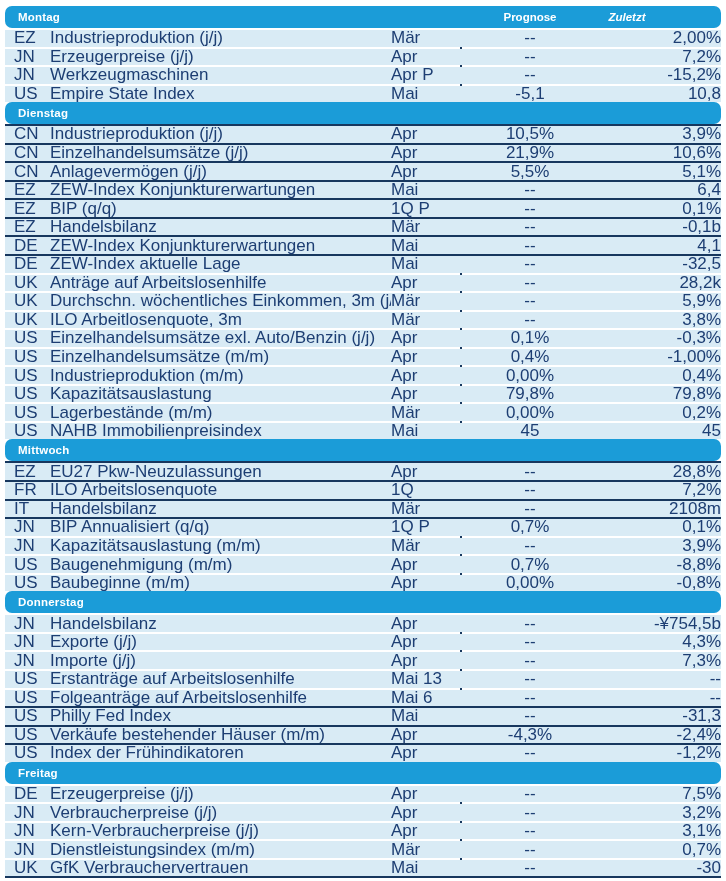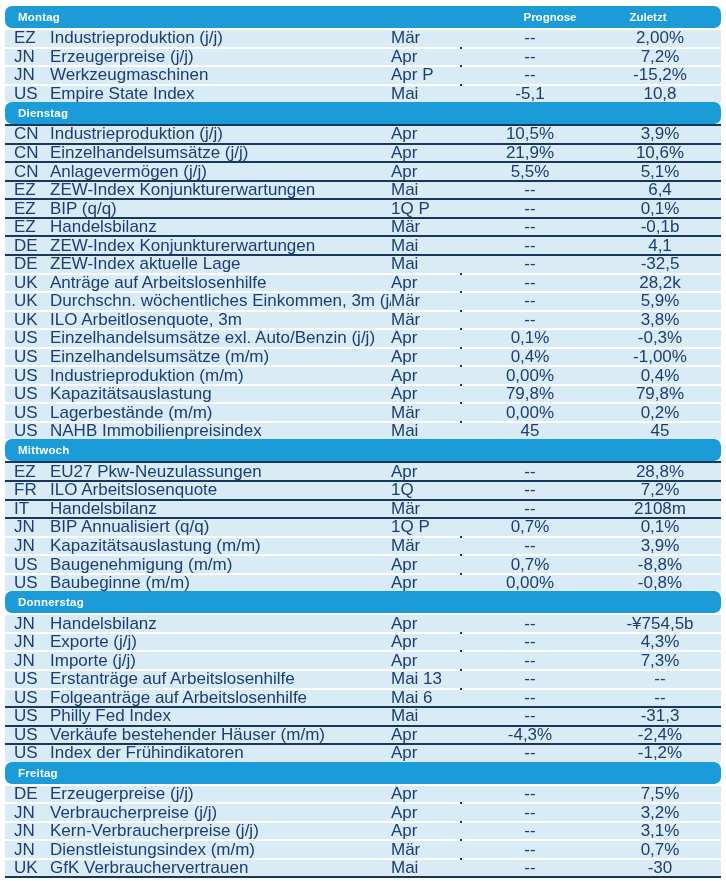--- a/index.html
+++ b/index.html
@@ -17,39 +17,39 @@
     position:absolute;left:5px;top:6px;width:716px;
     border-bottom:2px solid var(--rule);
   }
   .day-header{
     position:relative;height:22px;background:var(--accent);
     color:#ffffff;font-weight:bold;font-size:11.5px;
     display:flex;align-items:center;border-radius:7px;
   }
   .day-label{padding-left:13px;letter-spacing:.2px;}
   .col-head{position:absolute;top:0;height:22px;line-height:22px;text-align:center;}
-  .col-head.prognose{left:476px;width:138px;}
-  .col-head.zuletzt{left:582px;width:122px;}
+  .col-head.prognose{left:456px;width:138px;}
+  .col-head.zuletzt{left:561px;width:122px;font-style:italic;}
   .row{
     position:relative;display:flex;align-items:center;
     height:16.55px;background:var(--rowbg);
     color:var(--ink);font-size:17px;
     border-top:2px solid #ffffff;
   }
   .row.rule{border-top:2px solid var(--rule);}
   
   .row:not(.rule):not(.first)::before{
     content:"";position:absolute;top:-2px;left:455px;width:2px;height:2px;
     background:var(--rule);
   }
   .c-country{width:36px;padding-left:9px;flex:0 0 auto;}
   .c-indicator{flex:1 1 auto;white-space:nowrap;overflow:hidden;}
   .c-period{width:70px;flex:0 0 auto;text-align:left;white-space:nowrap;}
   .c-prognose{width:138px;flex:0 0 auto;text-align:center;}
-  .c-zuletzt{width:122px;flex:0 0 auto;text-align:center;}
+  .c-zuletzt{width:122px;flex:0 0 auto;text-align:right;}
 </style>
 </head>
 <body>
 
 <div class="calendar" id="calendar">
   <div class="day-header">
     <span class="day-label">Montag</span>
   <span class="col-head prognose">Prognose</span>
       <span class="col-head zuletzt">Zuletzt</span>
     </div>

